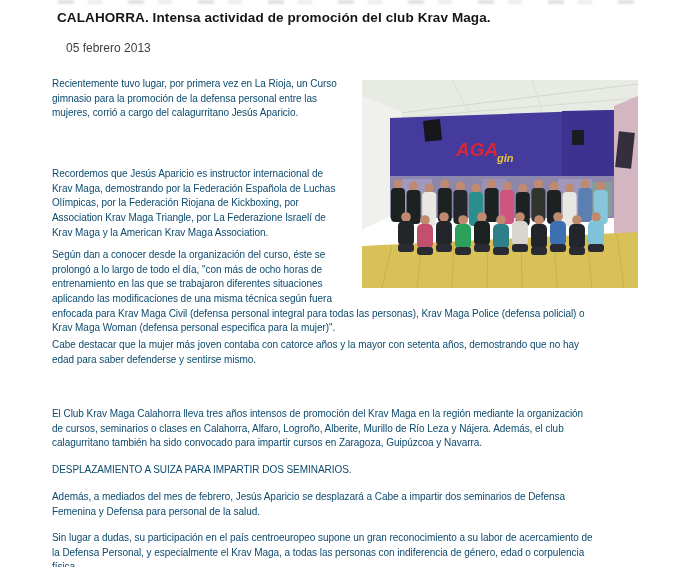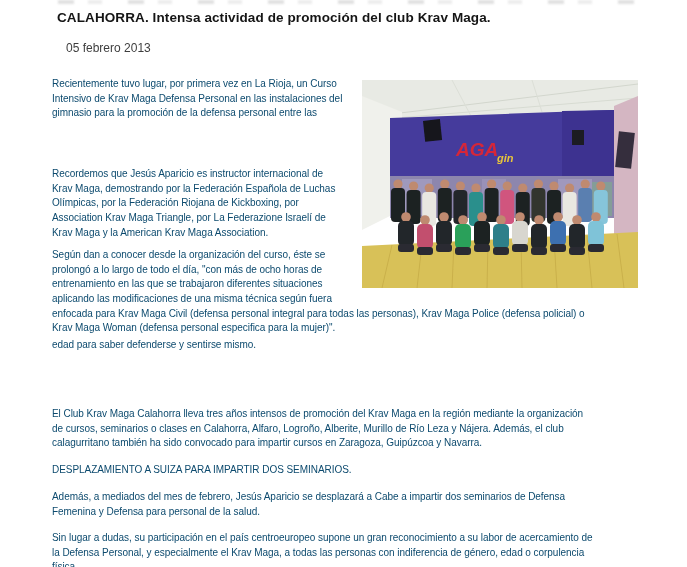--- a/index.html
+++ b/index.html
@@ -160,39 +160,40 @@
       <defs>
         <filter id="soft" x="-5%" y="-5%" width="110%" height="110%">
           <feGaussianBlur stdDeviation="0.55"></feGaussianBlur>
         </filter>
       </defs>
     </svg>
   </figure>
 
   <div class="para p-intro">
       <div class="line">Recientemente tuvo lugar, por primera vez en La Rioja, un Curso</div>
-      <div class="line">Intensivo de Krav Maga Defensa Personal en las instalaciones del</div>
       <div class="line">gimnasio para la promoción de la defensa personal entre las</div>
+      <div class="line">mujeres, corrió a cargo del calagurritano Jesús Aparicio.</div>
     </div>
   <div class="para p-cred">
       <div class="line">Recordemos que Jesús Aparicio es instructor internacional de</div>
       <div class="line">Krav Maga, demostrando por la Federación Española de Luchas</div>
       <div class="line">Olímpicas, por la Federación Riojana de Kickboxing, por</div>
       <div class="line">Association Krav Maga Triangle, por La Federazione Israelí de</div>
       <div class="line">Krav Maga y la American Krav Maga Association.</div>
     </div>
   <div class="para p-course">
       <div class="line">Según dan a conocer desde la organización del curso, éste se</div>
       <div class="line">prolongó a lo largo de todo el día, "con más de ocho horas de</div>
       <div class="line">entrenamiento en las que se trabajaron diferentes situaciones</div>
       <div class="line">aplicando las modificaciones de una misma técnica según fuera</div>
       <div class="line">enfocada para Krav Maga Civil (defensa personal integral para todas las personas), Krav Maga Police (defensa policial) o</div>
       <div class="line">Krav Maga Woman (defensa personal especifica para la mujer)".</div>
     </div>
   <div class="para p-ages">
+      <div class="line">Cabe destacar que la mujer más joven contaba con catorce años y la mayor con setenta años, demostrando que no hay</div>
       <div class="line">edad para saber defenderse y sentirse mismo.</div>
     </div>
   <div class="para p-promo">
       <div class="line">El Club Krav Maga Calahorra lleva tres años intensos de promoción del Krav Maga en la región mediante la organización</div>
       <div class="line">de cursos, seminarios o clases en Calahorra, Alfaro, Logroño, Alberite, Murillo de Río Leza y Nájera. Además, el club</div>
       <div class="line">calagurritano también ha sido convocado para impartir cursos en Zaragoza, Guipúzcoa y Navarra.</div>
     </div>
   <div class="heading h-suiza">DESPLAZAMIENTO A SUIZA PARA IMPARTIR DOS SEMINARIOS.</div>
   <div class="para p-suiza">
       <div class="line">Además, a mediados del mes de febrero, Jesús Aparicio se desplazará a Cabe a impartir dos seminarios de Defensa</div>

